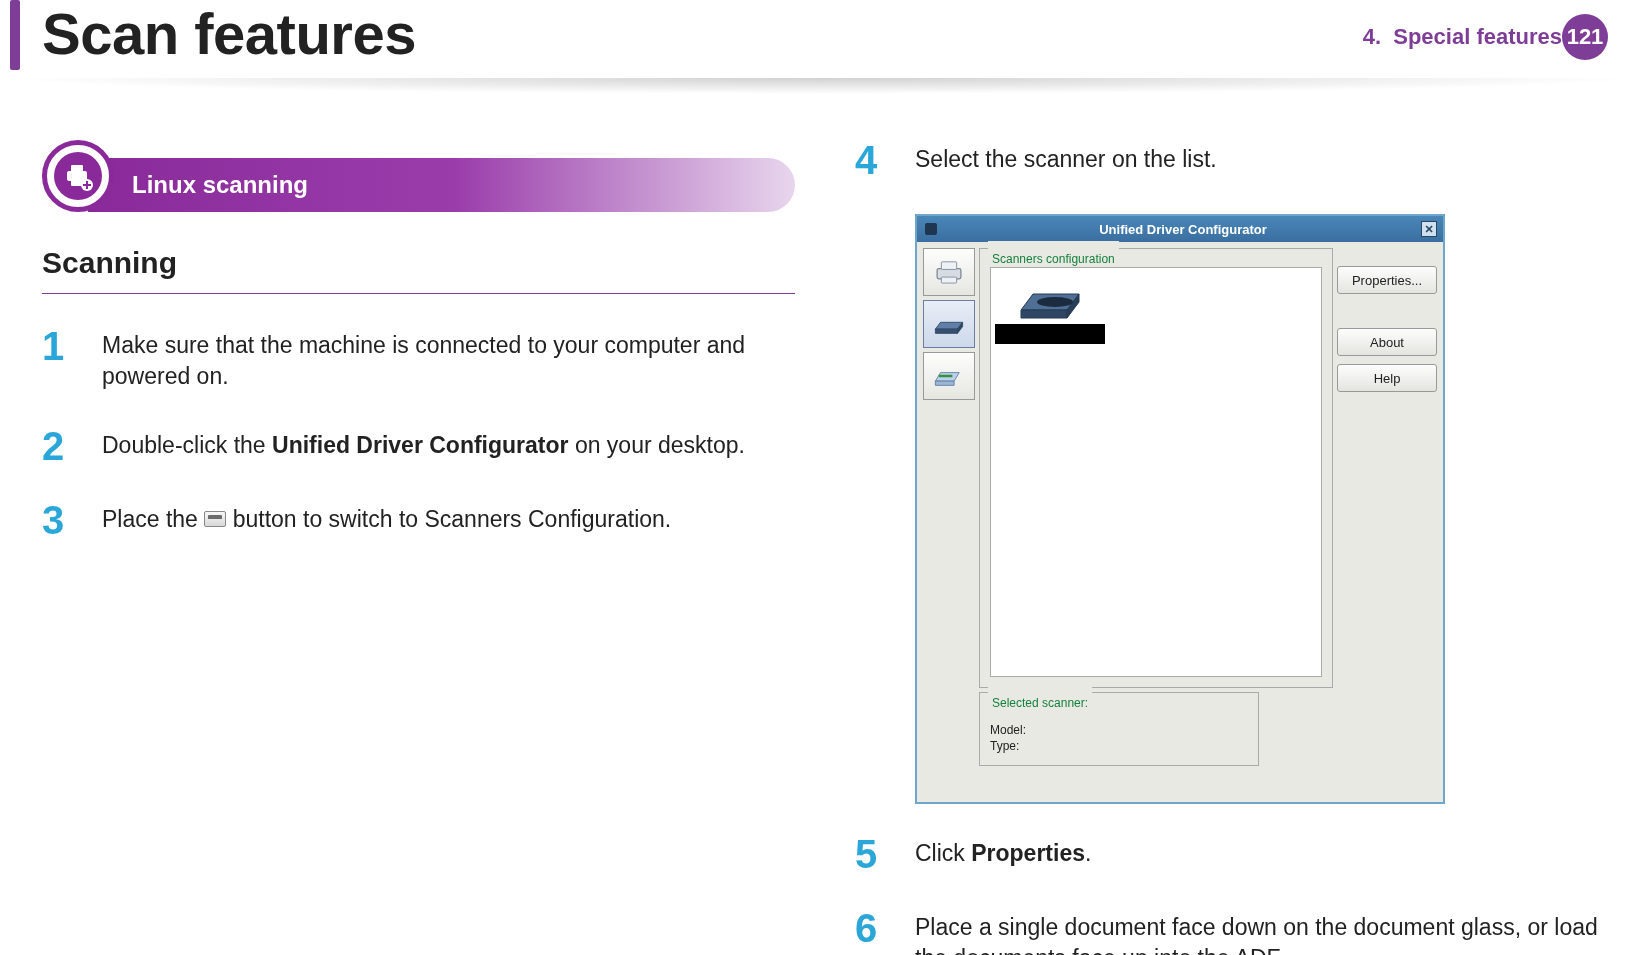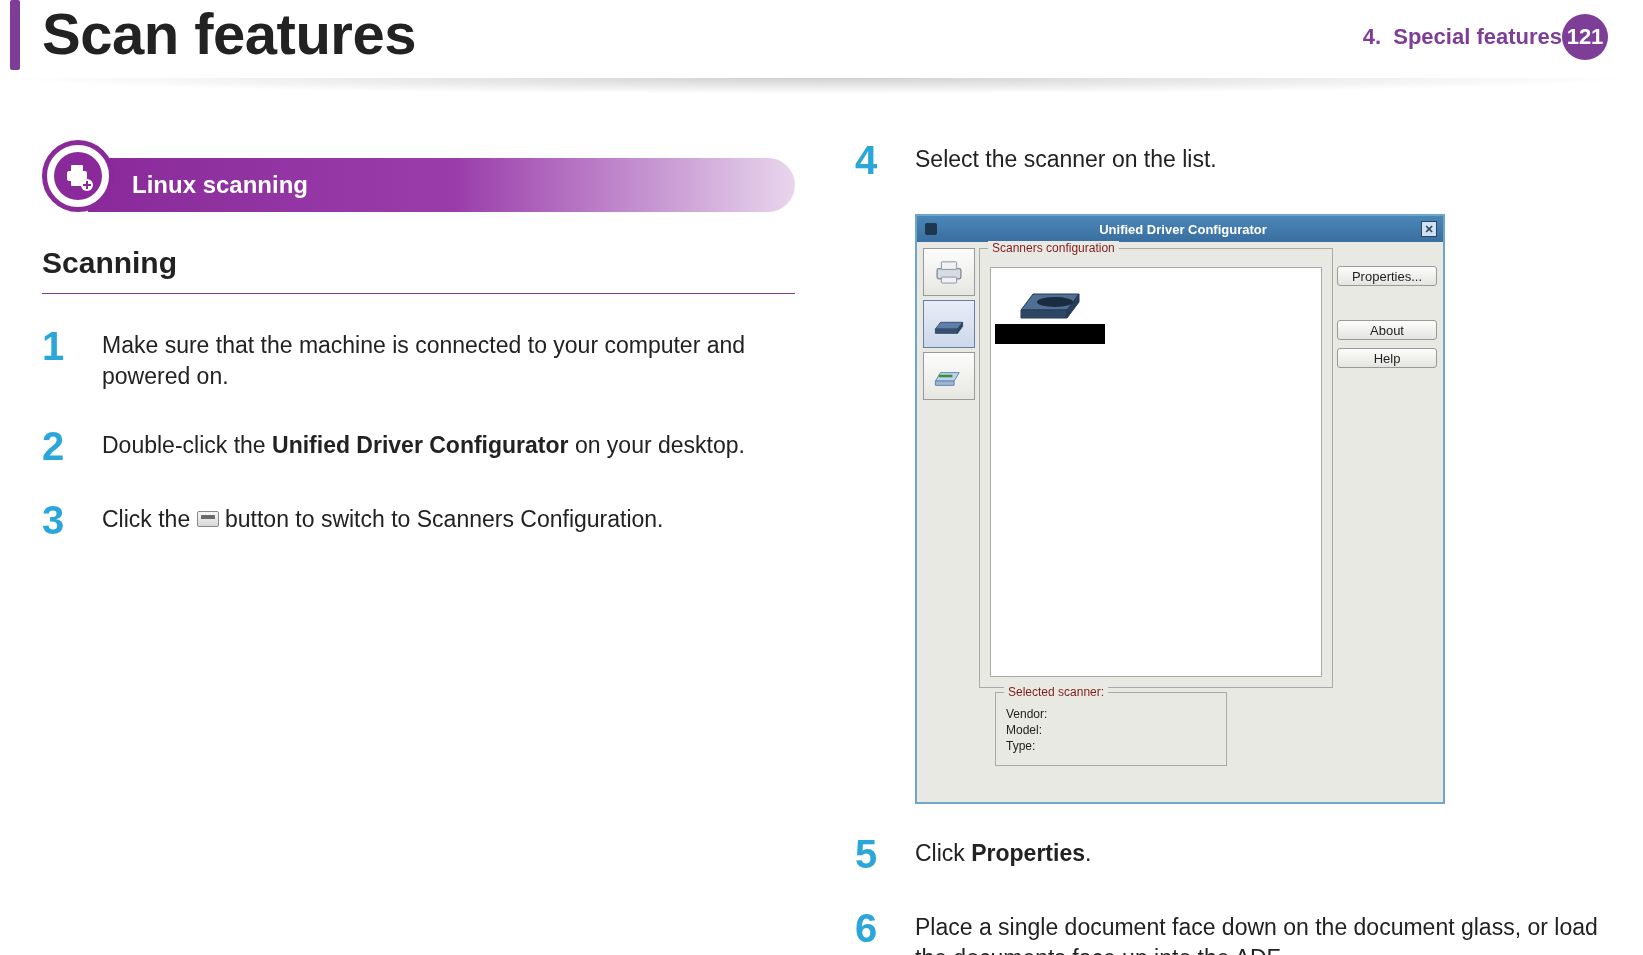--- a/index.html
+++ b/index.html
@@ -44,29 +44,29 @@
   .shot-titlebar .dot { width:12px; height:12px; background:#1f3650; border-radius:2px; margin:0 8px; }
   .shot-titlebar .t { flex:1; text-align:center; }
   .shot-close { width:16px; height:16px; margin-right:6px; border:1px solid #2b4663; background:#cfe0ef; display:flex; align-items:center; justify-content:center; font-size:11px; color:#2b4663; }
   .shot-body { display:flex; padding:6px; gap:4px; height: 560px; }
   .shot-sidebar { width:52px; display:flex; flex-direction:column; gap:4px; }
   .sb-btn { height:48px; border:1px solid #999; background:linear-gradient(#fdfdfd,#e6e6e1); display:flex; align-items:center; justify-content:center; }
   .sb-btn svg { width:34px; height:28px; }
   .sb-btn.selected { border:1px solid #6a7ea3; background:linear-gradient(#e8eef8,#cdd8ea); }
   .shot-main { flex:1; display:flex; flex-direction:column; }
   .fieldset { border:1px solid #aaa; margin:0 0 4px 0; position:relative; }
-  .fieldset > .legend { position:absolute; top:-8px; left:8px; background:#e9e9e4; padding:0 4px; font-size:12px; color:#7f1d1d; }
+  .fieldset > .legend { position:absolute; top:-8px; left:8px; background:#e9e9e4; padding:11px 4px; font-size:12px; color:#15803d; }
   .scanners-box { height:440px; padding:18px 10px 10px 10px; }
   .list-area { background:#fff; border:1px solid #aaa; height:100%; position:relative; }
   .scanner-pic { position:absolute; top:14px; left:24px; }
   .scanner-sel { position:absolute; top:56px; left:4px; width:110px; height:20px; background:#000; }
   .selected-box { padding:14px 10px 10px 10px; font-size:12px; }
   .selected-box div { margin-bottom:2px; }
   .shot-right { width:100px; display:flex; flex-direction:column; gap:8px; padding-top:18px; }
-  .shot-btn { height:20px; border:1px solid #999; background:linear-gradient(#fdfdfd,#e4e4df); font-size:13px; display:flex; align-items:center; justify-content:center; border-radius:3px; }
+  .shot-btn { height:28px; border:1px solid #999; background:linear-gradient(#fdfdfd,#e4e4df); font-size:13px; display:flex; align-items:center; justify-content:center; border-radius:3px; }
   .shot-footer { display:flex; justify-content:flex-end; padding:4px 6px 6px 6px; }
   .shot-footer .shot-btn { width:60px; }
 
 </style>
 </head>
 <body>
 
 <div class="page">
 
   <div class="header">
@@ -110,21 +110,21 @@
           <div class="step">
             <div class="step-num">1</div>
             <div class="step-body"><span>Make sure that the machine is connected to your computer and powered on.</span></div>
           </div>
           <div class="step">
             <div class="step-num">2</div>
             <div class="step-body"><span>Double-click the </span><span class="b">Unified Driver Configurator</span><span> on your desktop.</span></div>
           </div>
           <div class="step">
             <div class="step-num">3</div>
-            <div class="step-body"><span>Click the </span><span class="inline-icon"></span><span> button to switch to Scanners Configuration.</span></div>
+            <div class="step-body"><span>Place the </span><span class="inline-icon"></span><span> button to switch to Scanners Configuration.</span></div>
           </div>
         </div>
 
     </div>
 
     <div class="col">
 
       <div id="step-right-top">
           <div class="step">
             <div class="step-num">4</div>
@@ -178,21 +178,21 @@
                         <path d="M6 28 L52 28 L64 12 L18 12 Z" fill="#4f6f95" stroke="#243a55"></path>
                         <path d="M6 28 L52 28 L52 36 L6 36 Z" fill="#2f4764" stroke="#243a55"></path>
                         <path d="M52 28 L64 12 L64 20 L52 36 Z" fill="#283d57" stroke="#243a55"></path>
                         <ellipse cx="40" cy="20" rx="18" ry="5" fill="#1b2c40"></ellipse>
                       </g>
                     </svg>
                 </div>
                 <div class="scanner-sel"></div>
               </div>
             </div>
-            <div class="fieldset selected-box" style="width:232px;margin-left:16px;">
+            <div class="fieldset selected-box" style="width:280px;">
               <div class="legend">Selected scanner:</div>
               <div>Vendor:</div>
               <div>Model:</div>
               <div>Type:</div>
             </div>
           </div>
           <div class="shot-right">
             <div class="shot-btn">Properties...</div>
             <div style="height:18px"></div>
             <div class="shot-btn">About</div>

